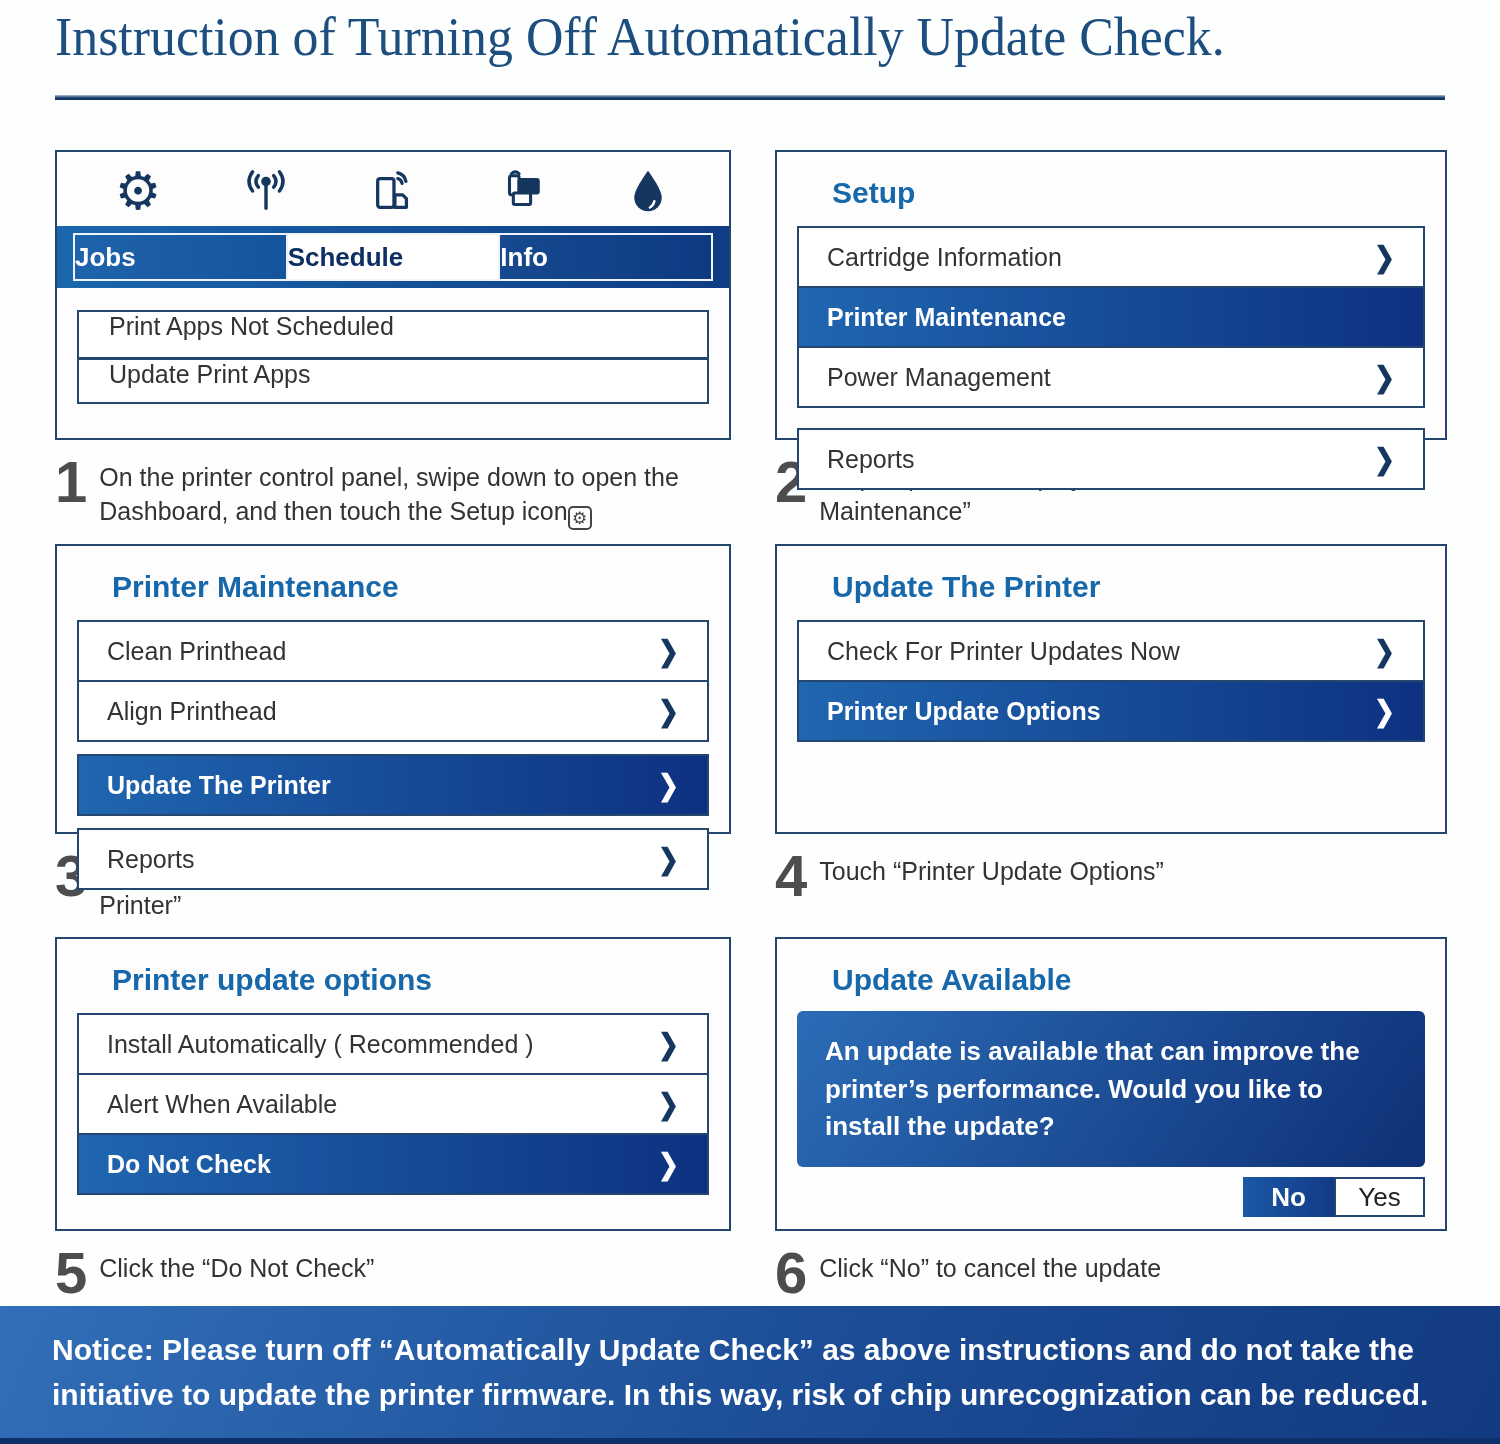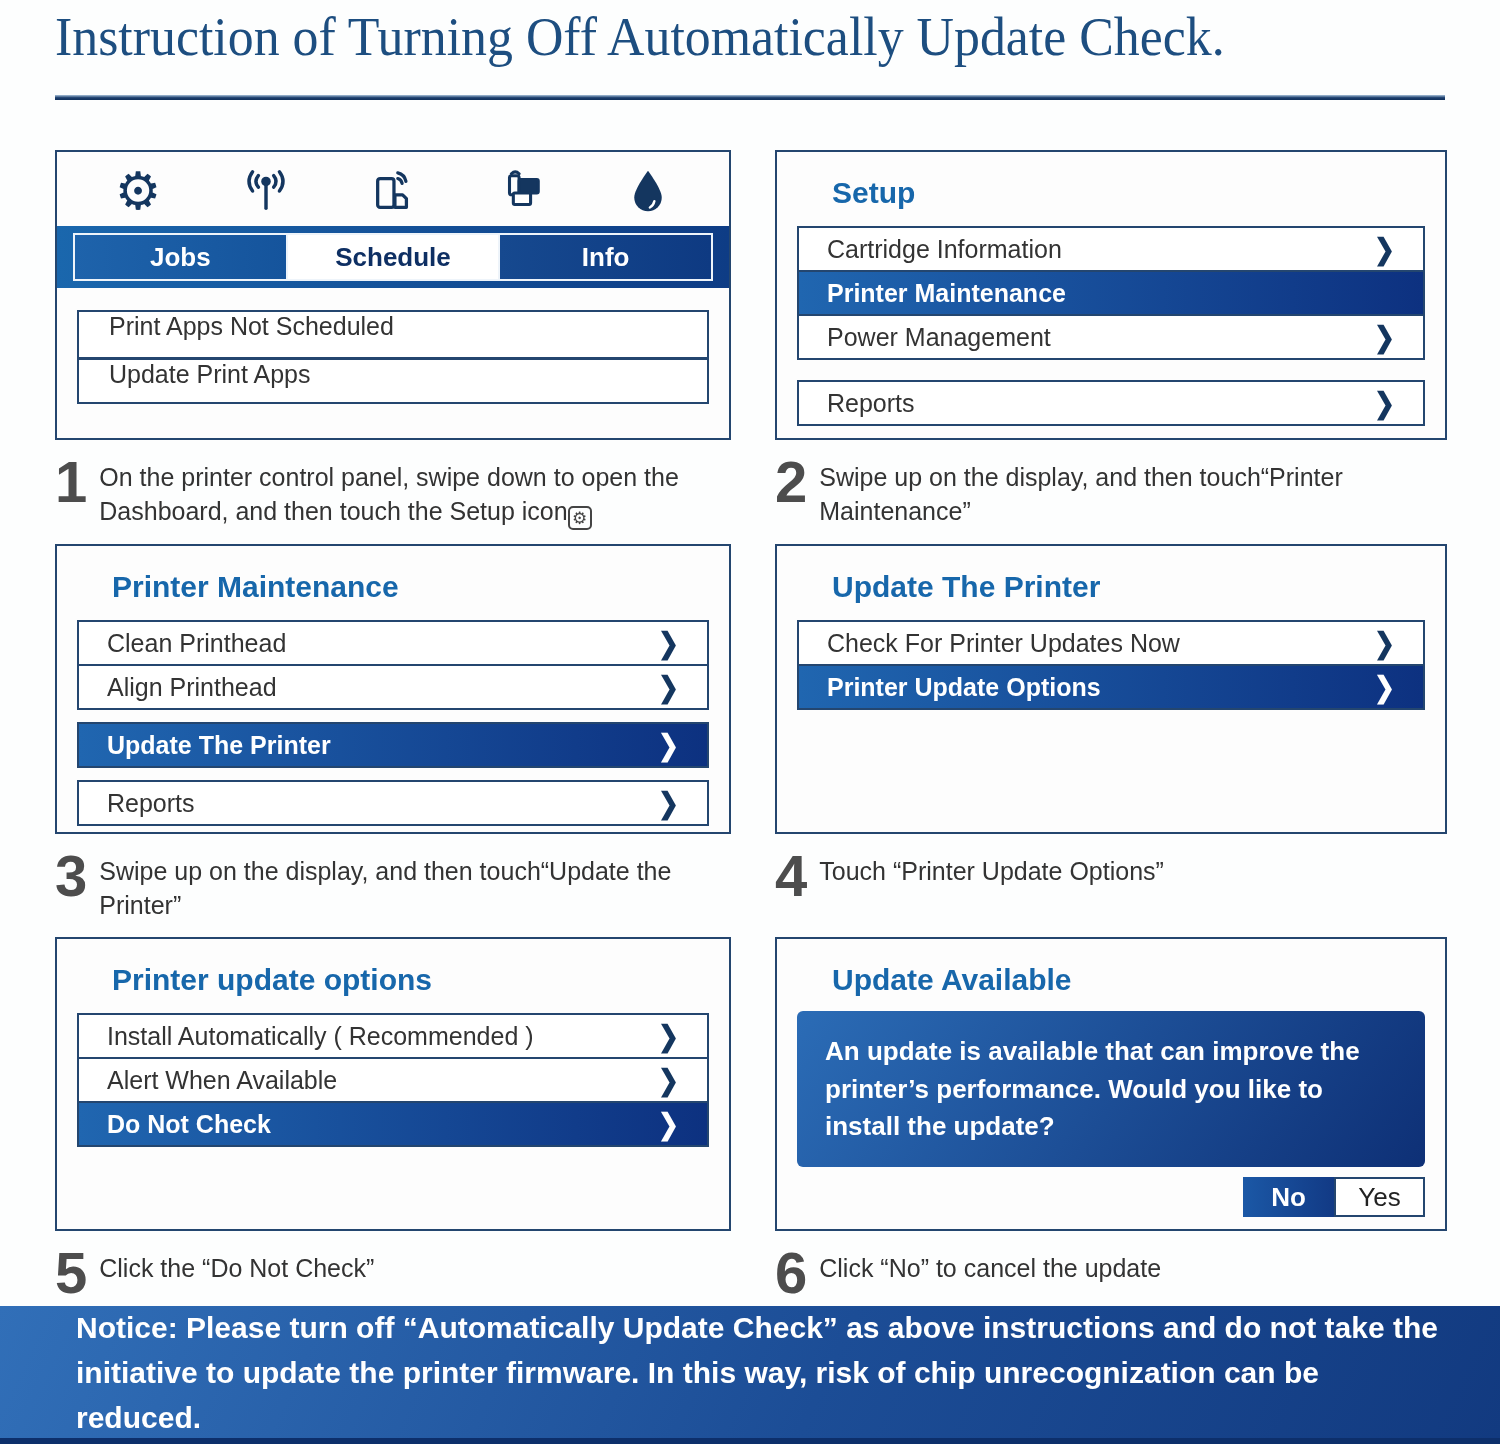--- a/index.html
+++ b/index.html
@@ -28,21 +28,21 @@
   }
 
   .panel { border:2px solid #24466f; background:#fdfdfd; position:relative; }
 
   .panel-title { margin:24px 0 0 55px; font-size:30px; font-weight:bold; color:#1767ab; }
 
   
   .menu { margin:16px 20px 0 20px; }
   .menu-row {
     display:flex; align-items:center;
-    height:46px; padding:0 28px;
+    height:62px; padding:0 28px;
     border:2px solid #24466f; background:#ffffff;
     font-size:25px; color:#333333;
   }
   .menu-row + .menu-row { margin-top:-2px; }
   .menu-row.hl {
     background:linear-gradient(to right,#2066b0 0%,#0d3180 100%);
     color:#ffffff; font-weight:bold;
   }
   .chev { margin-left:auto; font-size:25px; font-weight:bold; color:#14365f;
     transform:scaleY(1.15); }
@@ -51,21 +51,21 @@
   
   .icons-row { height:72px; display:flex; align-items:center; justify-content:space-between;
     padding:6px 58px 0 58px; }
   .dash-icon { width:46px; height:46px; display:flex; align-items:center; justify-content:center; }
   .dash-icon svg { display:block; }
   .gear-glyph { font-size:52px; color:#14365f; line-height:1; font-family:"DejaVu Sans",sans-serif; }
   .tabbar { height:62px; margin-top:2px;
     background:linear-gradient(to right,#1a67ad 0%,#0e3c85 100%);
     padding:7px 16px; }
   .tabs { display:flex; height:48px; }
-  .tab { flex:1; display:flex; align-items:center; justify-content:center;
+  .tab { flex:1; display:flex; align-items:center; justify-content:flex-start;
     font-size:26px; font-weight:bold; border:2px solid #eef4fa; }
   .tab.blue1 { background:linear-gradient(to right,#1e63ab,#15549c); color:#ffffff; }
   .tab.white { background:#ffffff; color:#0e2f63; border-left:none; border-right:none; }
   .tab.blue2 { background:linear-gradient(to right,#16498f,#0e3a82); color:#ffffff; }
   .p1-list { margin:22px 20px 0 20px; border:2px solid #24466f; background:#ffffff; }
   .p1-row { height:45px; display:flex; padding-left:30px;
     font-size:25px; color:#333333; }
   .p1-row + .p1-row { border-top:3px solid #24466f; }
 
   
@@ -84,21 +84,21 @@
   .step-text { font-size:25px; color:#333333; line-height:1.35; padding-top:5px; }
   .setup-glyph { display:inline-flex; align-items:center; justify-content:center;
     width:24px; height:24px; border:2px solid #444; border-radius:5px;
     font-size:17px; color:#444; vertical-align:-4px; font-family:"DejaVu Sans",sans-serif; }
 
   
   .notice { position:absolute; left:0; bottom:0; width:1500px; height:138px;
     background:linear-gradient(115deg,#316fb8 0%,#1c4d96 55%,#123a80 100%);
     border-bottom:6px solid #0d2f6b;
     display:flex; align-items:center; padding:0 52px; }
-  .notice-text { color:#ffffff; font-weight:bold; font-size:30px; line-height:1.5;margin-left:24px; }
+  .notice-text { color:#ffffff; font-weight:bold; font-size:30px; line-height:1.5; }
 </style>
 </head>
 <body>
 
 <div class="page">
 
   <h1 class="main-title">Instruction of Turning Off Automatically Update Check.</h1>
   <div class="title-rule"></div>
 
   <div class="grid">

